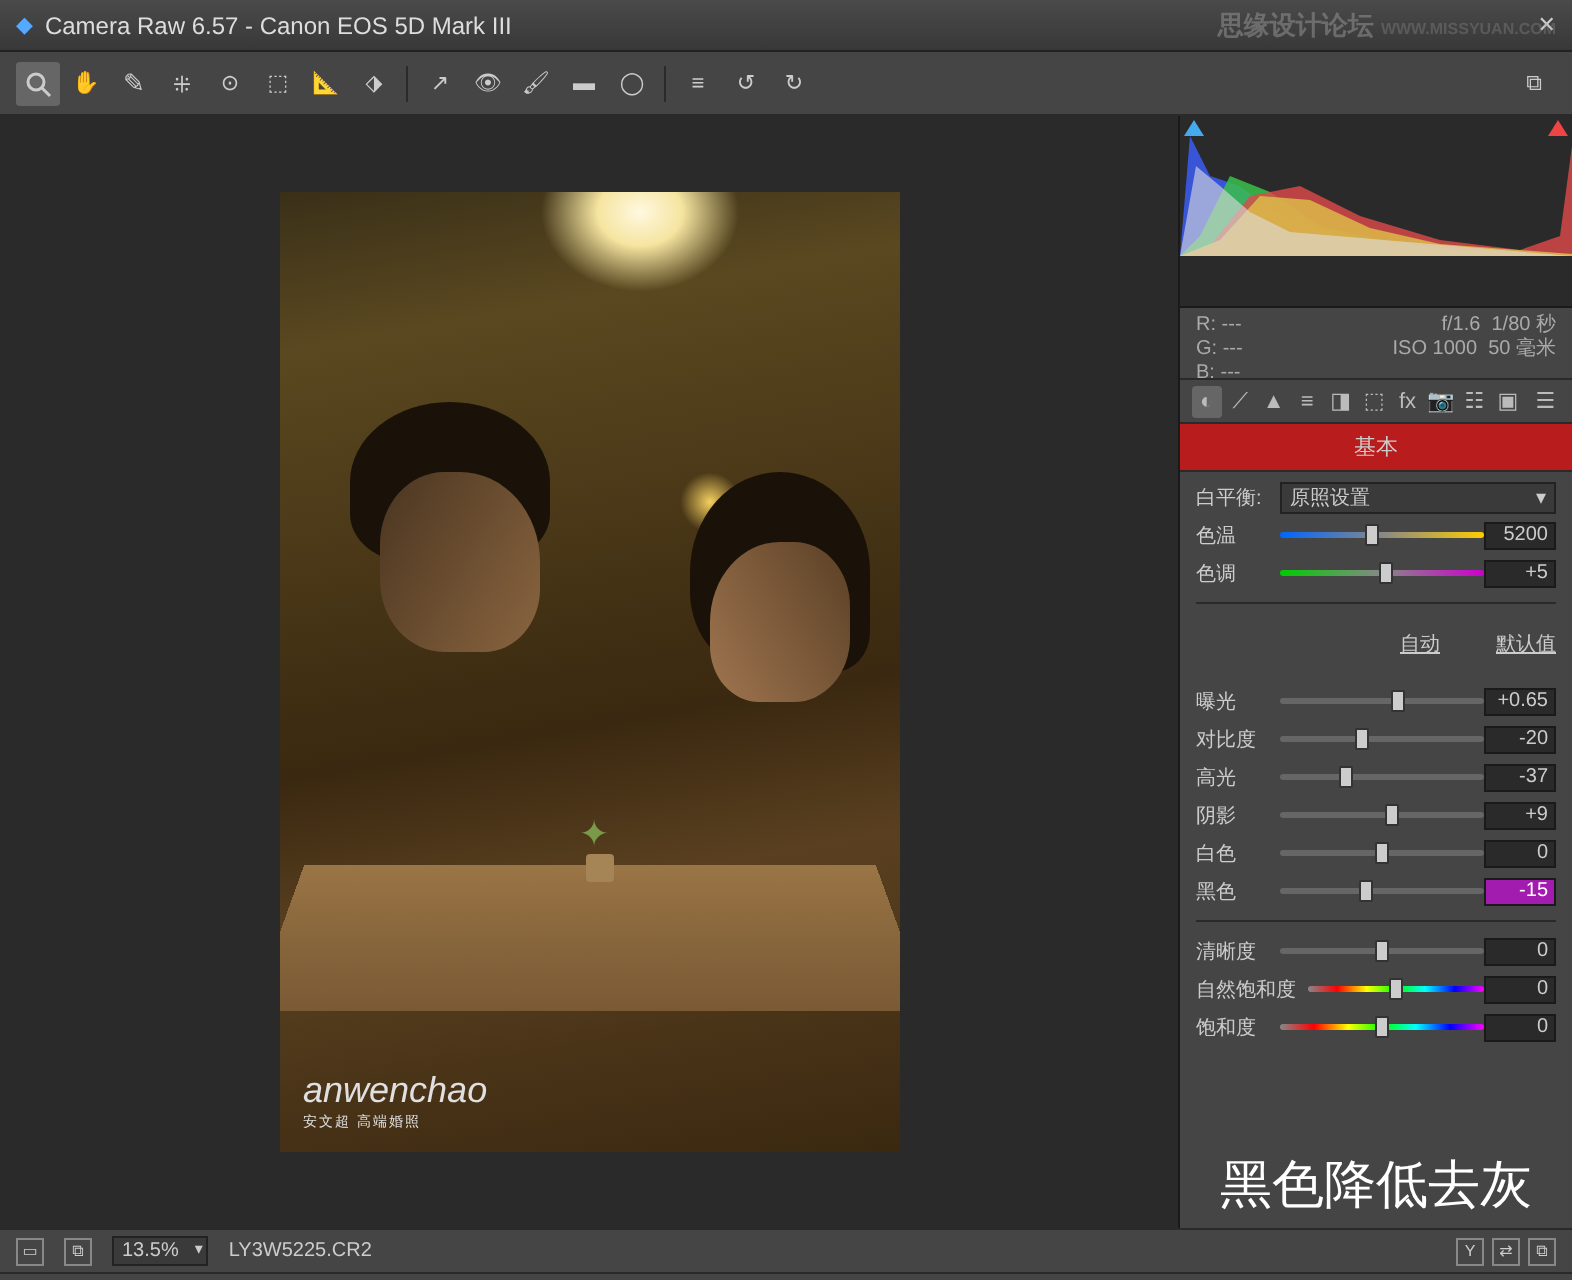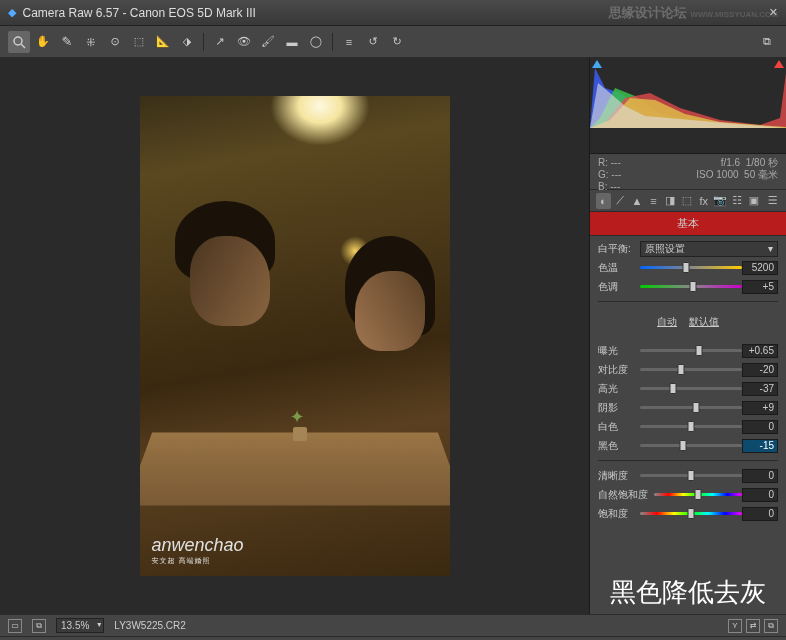--- a/index.html
+++ b/index.html
@@ -44,24 +44,24 @@
 .panel{flex:1;overflow-y:auto;padding:4px 8px}
 .row{display:flex;align-items:center;height:17px;gap:0;margin-bottom:2px}
 .row label{width:42px;font-size:10px;color:#ccc;text-align:left}
 .slider{flex:1;height:13px;position:relative;display:flex;align-items:center}
 .track{height:3px;width:100%;background:#666;border-radius:2px;position:relative}
 .track.temp{background:linear-gradient(90deg,#06f,#888,#fc0)}
 .track.tint{background:linear-gradient(90deg,#0c0,#888,#c0c)}
 .track.vib{background:linear-gradient(90deg,#888,#f00,#ff0,#0f0,#0ff,#00f,#f0f)}
 .thumb{position:absolute;width:7px;height:11px;background:#ccc;border:1px solid #333;border-radius:1px;top:-4px;transform:translateX(-50%)}
 .val{width:36px;height:14px;background:#2a2a2a;border:1px solid #1a1a1a;text-align:right;padding:0 3px;font-size:10px;color:#ccc;line-height:12px}
-.val.sel{background:#0c4a6e;color:#fff}
+.val.sel{background:#a21caf;color:#fff}
 .dropdown{flex:1;height:16px;background:#3a3a3a;border:1px solid #222;font-size:10px;padding:0 4px;display:flex;align-items:center;justify-content:space-between}
 .sep{height:1px;background:#2a2a2a;margin:6px 0}
-.auto-row{display:flex;justify-content:center;gap:12px;font-size:10px;margin:13px 0}
+.auto-row{display:flex;justify-content:flex-end;gap:28px;font-size:10px;margin:13px 0}
 .auto-row span{text-decoration:underline;cursor:pointer}
 .annotation{position:absolute;bottom:30px;right:20px;font-size:26px;color:#fff;text-align:left}
 .statusbar{height:22px;background:#454545;border-top:1px solid #2a2a2a;display:flex;align-items:center;padding:0 8px;gap:10px;font-size:10px}
 .sb-icon{width:14px;height:14px;border:1px solid #888;display:flex;align-items:center;justify-content:center;font-size:8px}
 .sb-center{flex:1;text-align:left}
 .sb-right{display:flex;gap:4px}
 .zoom-sel{background:#3a3a3a;border:1px solid #222;padding:1px 14px 1px 4px;position:relative}
 .zoom-sel::after{content:"▾";position:absolute;right:2px;font-size:8px}
 .bottombar{height:26px;background:#454545;border-top:1px solid #2a2a2a;display:flex;align-items:center;padding:0 10px;gap:8px}
 .btn{background:#555;border:1px solid #333;border-radius:10px;padding:2px 12px;font-size:10px;color:#ddd;cursor:pointer}

